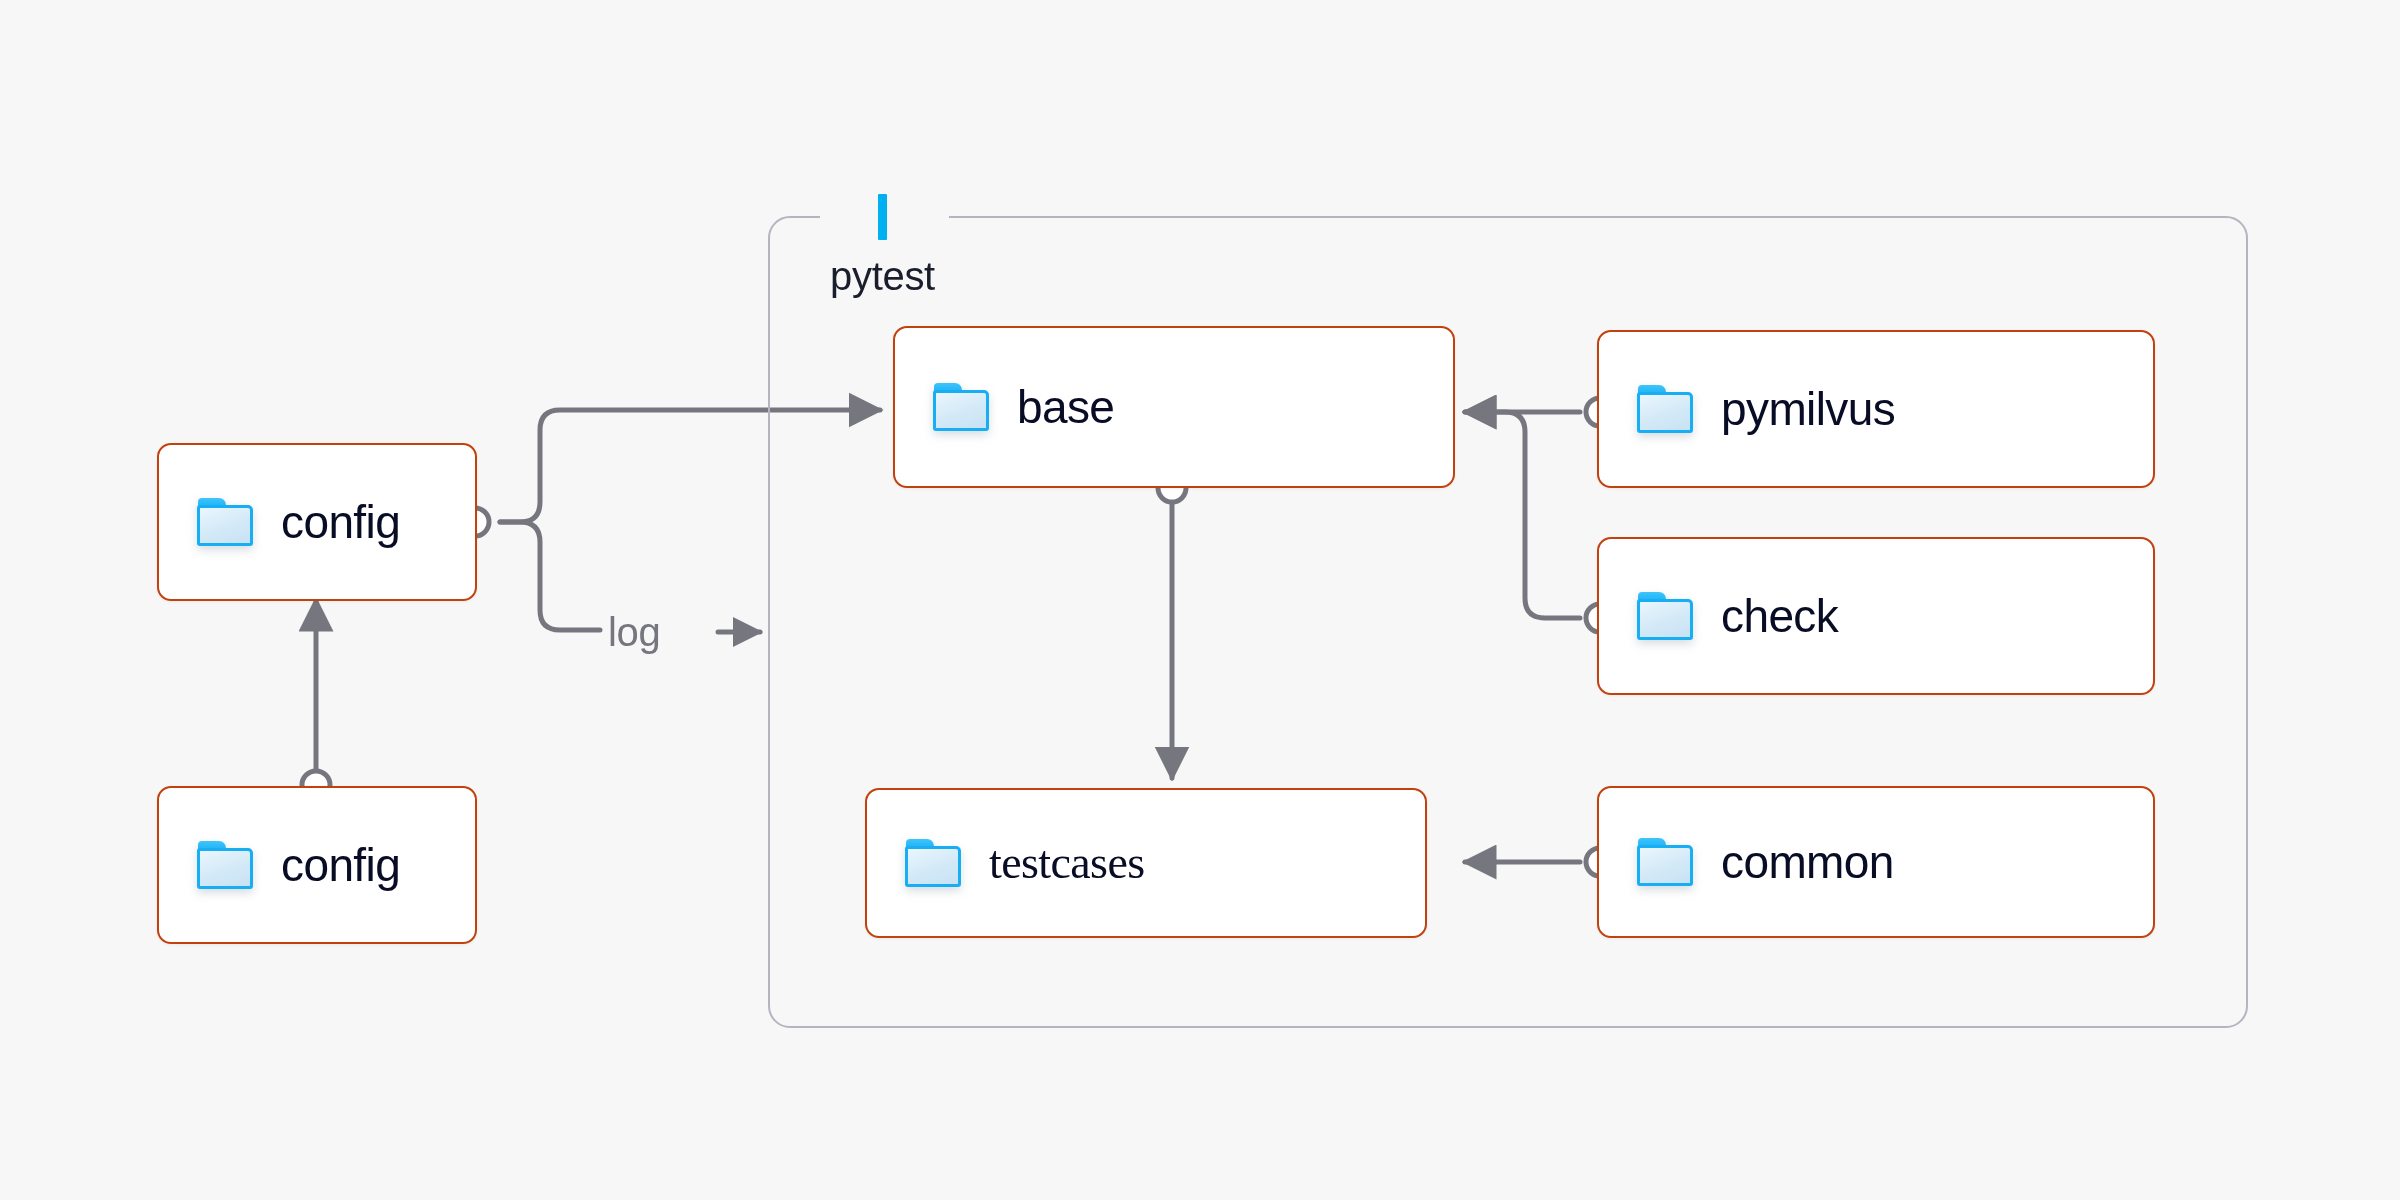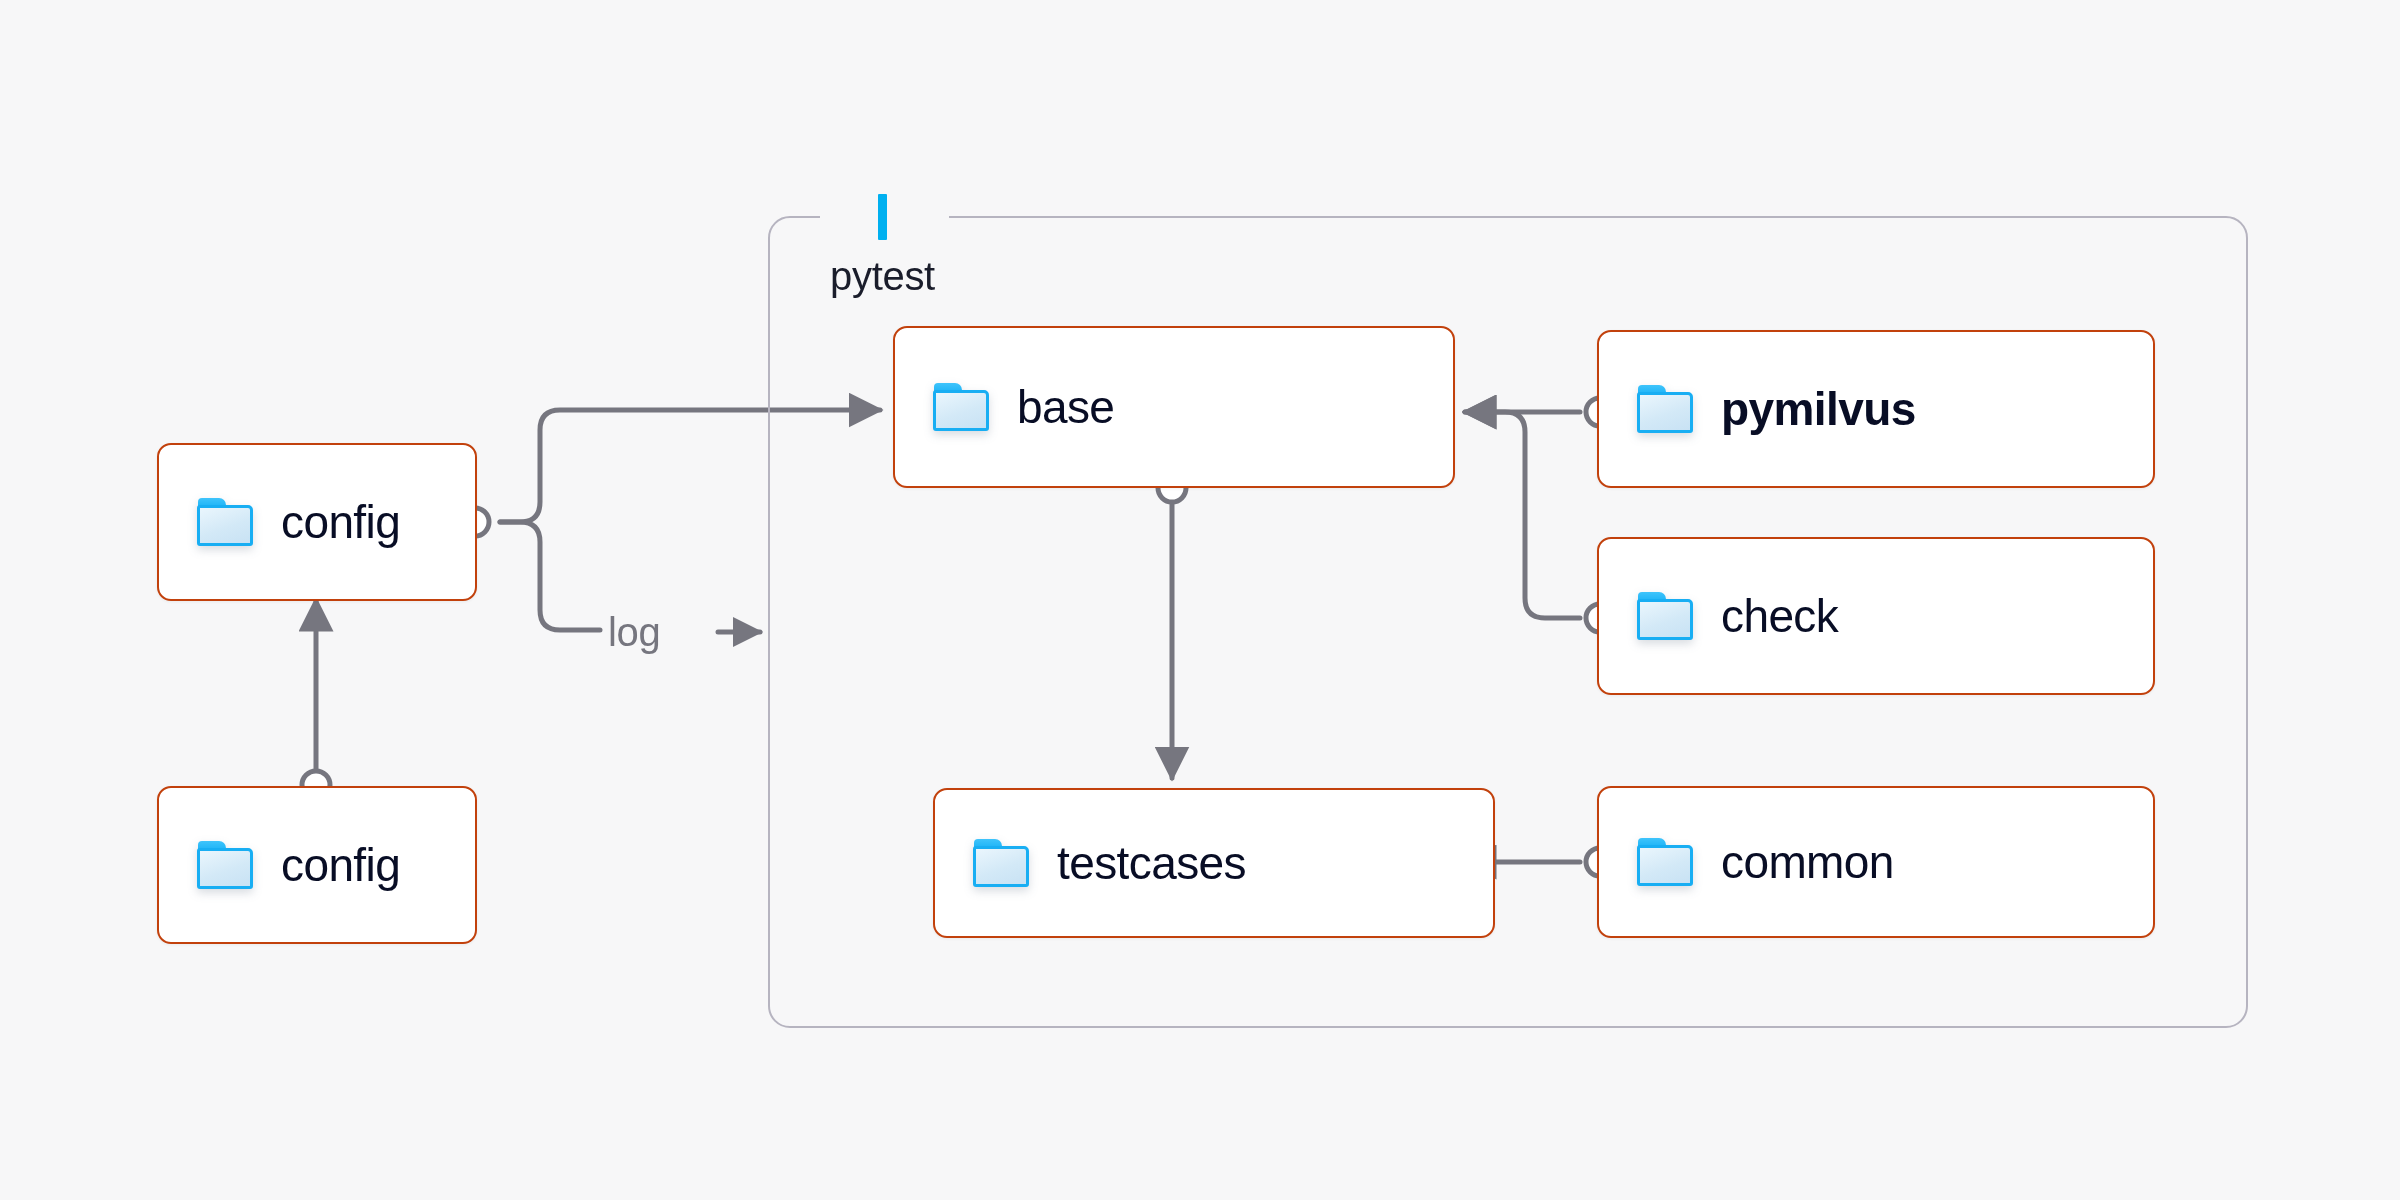--- a/index.html
+++ b/index.html
@@ -183,29 +183,29 @@
   </div>
 
   <div class="node" style="left:893px; top:326px; width:562px; height:162px;">
     <span class="folder-icon">
       <span class="tab"></span>
         <span class="body"></span>
     </span>
     <span class="node-label">base</span>
   </div>
 
-  <div class="node" style="left:933px; top:788px; width:562px; height:150px;">
+  <div class="node" style="left:865px; top:788px; width:562px; height:150px;font-family:Liberation Serif, serif;">
     <span class="folder-icon">
       <span class="tab"></span>
         <span class="body"></span>
     </span>
     <span class="node-label">testcases</span>
   </div>
 
-  <div class="node" style="left:1597px; top:330px; width:558px; height:158px;font-weight:bold;">
+  <div class="node" style="left:1597px; top:330px; width:558px; height:158px;">
     <span class="folder-icon">
       <span class="tab"></span>
         <span class="body"></span>
     </span>
     <span class="node-label">pymilvus</span>
   </div>
 
   <div class="node" style="left:1597px; top:537px; width:558px; height:158px;">
     <span class="folder-icon">
       <span class="tab"></span>

